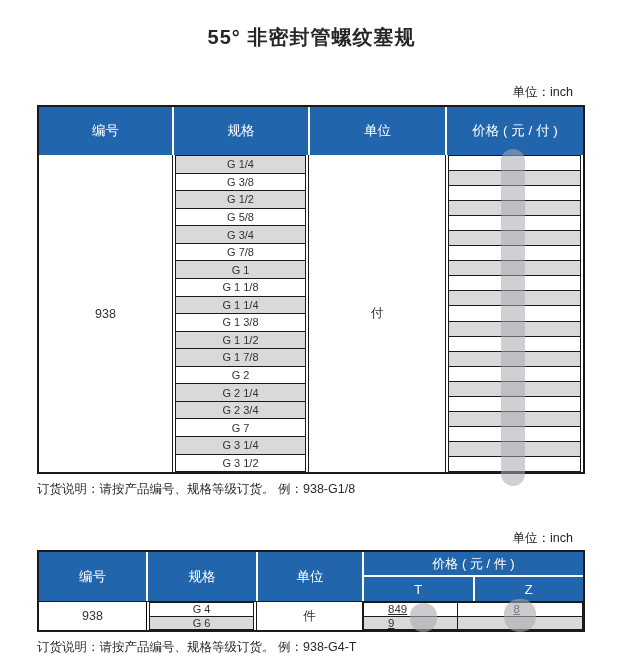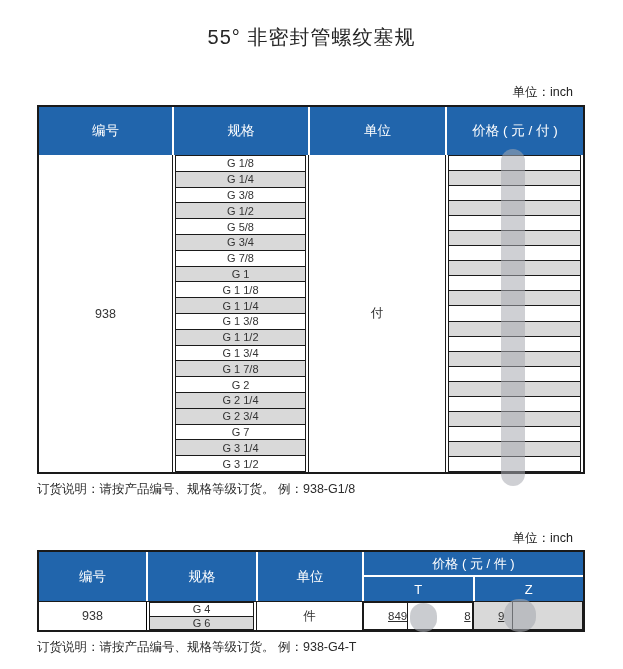--- a/index.html
+++ b/index.html
@@ -4,21 +4,21 @@
 <style>
   html,body{margin:0;padding:0;background:#ffffff;}
   body{
     width:623px;height:669px;position:relative;overflow:hidden;
     font-family:"Liberation Sans","DejaVu Sans",sans-serif;color:#2f2f2f;
   }
   .sheet{width:623px;height:669px;position:relative;}
   .content{margin-left:37px;width:548px;}
   .page-title{
     text-align:center;margin:0;padding-top:24px;
-    font-size:20px;font-weight:normal;color:#262626;letter-spacing:1px;
+    font-size:20px;font-weight:bold;color:#262626;letter-spacing:1px;
   }
   .unit-note{
     text-align:right;padding-right:12px;font-size:12.5px;color:#222;
     height:16px;line-height:16px;
   }
   .unit-note.first{margin-top:33px;margin-bottom:5px;}
   .unit-note.second{margin-top:33px;margin-bottom:4px;}
 
   
   .tbl{border:2px solid #1a1a1a;background:#fff;}
@@ -70,21 +70,21 @@
   }
   .t2h-price-sub{flex:1;display:flex;}
   .t2h-sub-cell{flex:1;display:flex;align-items:center;justify-content:center;color:#fff;font-size:13px;box-sizing:border-box;}
   .t2h-sub-cell.zline{border-left:2px solid #fff;}
 
   .t2-body{display:flex;height:28px;position:relative;border-top:1px solid #1a1a1a;}
   .t2-col{box-sizing:border-box;}
   .t2-col.code{width:107px;display:flex;align-items:center;justify-content:center;font-size:12.5px;color:#333;}
   .t2-col.spec{width:110px;border-left:1px solid #000000;}
   .t2-col.unit{width:106px;border-left:1px solid #1a1a1a;display:flex;align-items:center;justify-content:center;font-size:12.5px;color:#333;}
-  .t2-col.price{flex:1;border-left:1px solid #1a1a1a;display:flex;flex-direction:row;padding:0 0;text-decoration:underline;}
+  .t2-col.price{flex:1;border-left:1px solid #1a1a1a;display:flex;flex-direction:column;padding:0 0;text-decoration:underline;}
   .prow{flex:1 1 0;display:flex;box-sizing:border-box;border:1px solid #1a1a1a;margin-top:-1px;background:#fff;min-height:0;}
   .prow:first-child{margin-top:0;}
   .prow.alt{background:#d9d9d9;}
   .pcell{flex:1;display:flex;align-items:center;box-sizing:border-box;font-size:11.5px;color:#333;}
   .pcell.t{padding-left:24px;}
   .pcell.z{border-left:1px solid #1a1a1a;padding-left:56px;}
 
   .blob{position:absolute;background:rgba(167,170,177,0.6);pointer-events:none;}
   .blob.bt{left:371px;top:1px;width:27px;height:29px;border-radius:13px;}
   .blob.bz{left:465px;top:-3px;width:32px;height:33px;border-radius:15px;}
@@ -101,33 +101,31 @@
     <div class="tbl">
       <div class="t1-header">
         <div class="hcell">编号</div>
         <div class="hcell">规格</div>
         <div class="hcell">单位</div>
         <div class="hcell">价格 ( 元 / 付 )</div>
       </div>
       <div class="t1-body">
         <div class="t1-col code">938</div>
         <div class="t1-col spec inset-col">
-            <div class="rcell">G 1/8</div>
             <div class="rcell alt">G 1/4</div>
             <div class="rcell">G 3/8</div>
             <div class="rcell alt">G 1/2</div>
             <div class="rcell">G 5/8</div>
             <div class="rcell alt">G 3/4</div>
             <div class="rcell">G 7/8</div>
             <div class="rcell alt">G 1</div>
             <div class="rcell">G 1 1/8</div>
             <div class="rcell alt">G 1 1/4</div>
             <div class="rcell">G 1 3/8</div>
             <div class="rcell alt">G 1 1/2</div>
-            <div class="rcell">G 1 3/4</div>
             <div class="rcell alt">G 1 7/8</div>
             <div class="rcell">G 2</div>
             <div class="rcell alt">G 2 1/4</div>
             <div class="rcell alt">G 2 3/4</div>
             <div class="rcell">G 7</div>
             <div class="rcell alt">G 3 1/4</div>
             <div class="rcell">G 3 1/2</div>
           </div>
         <div class="t1-col unit">付</div>
         <div class="t1-col price inset-col">

